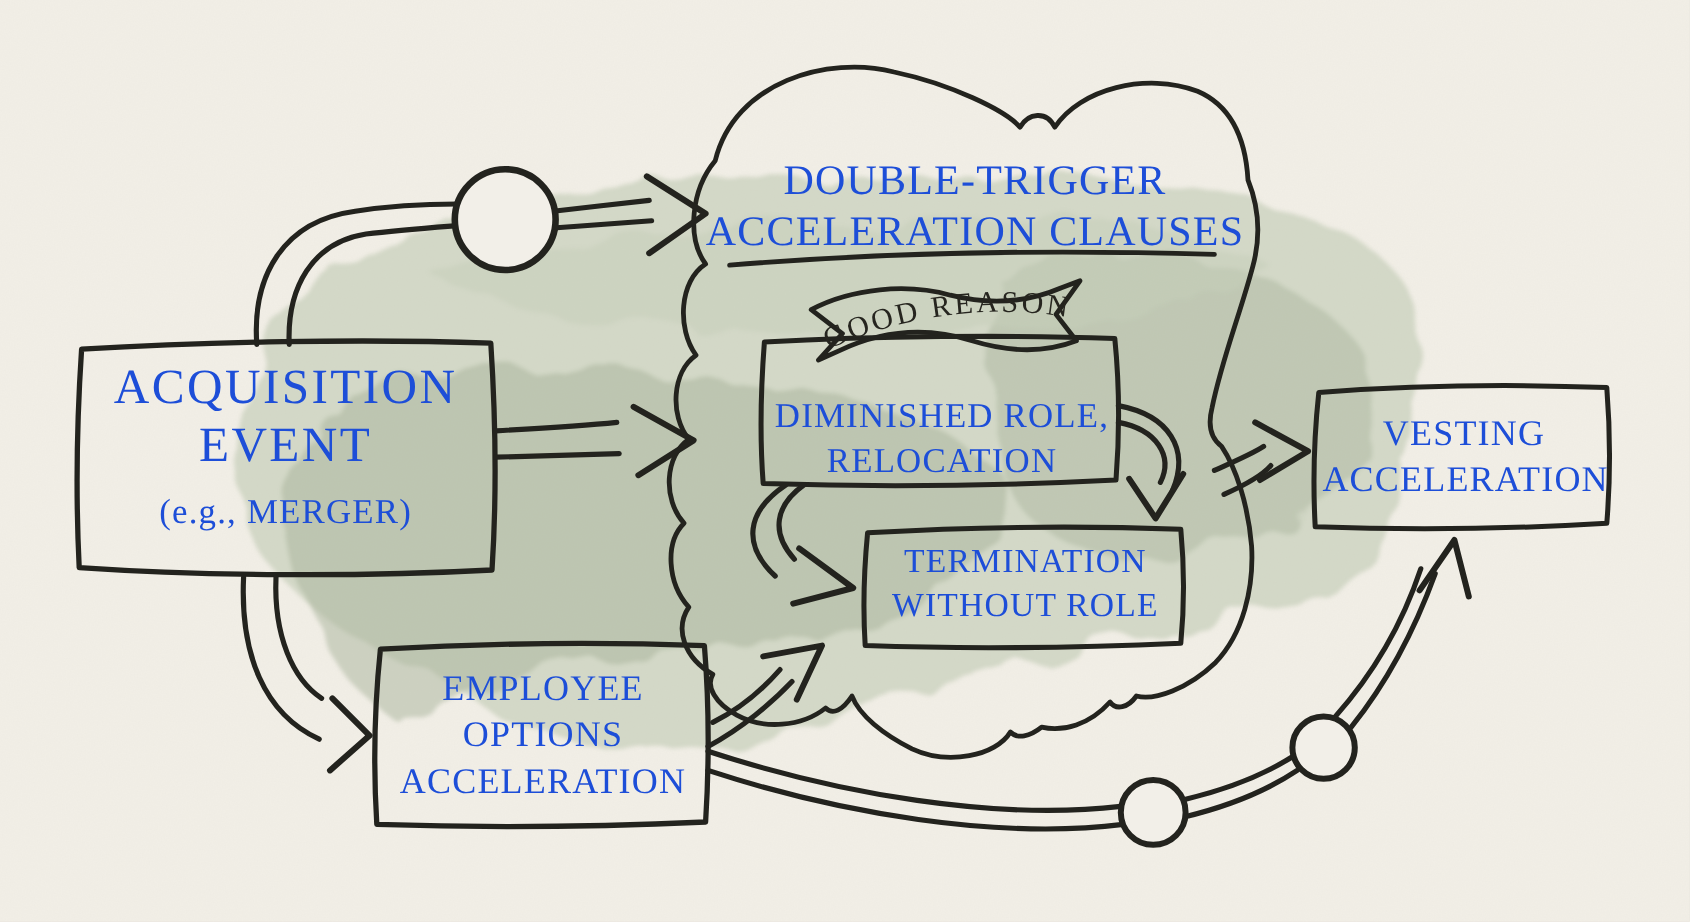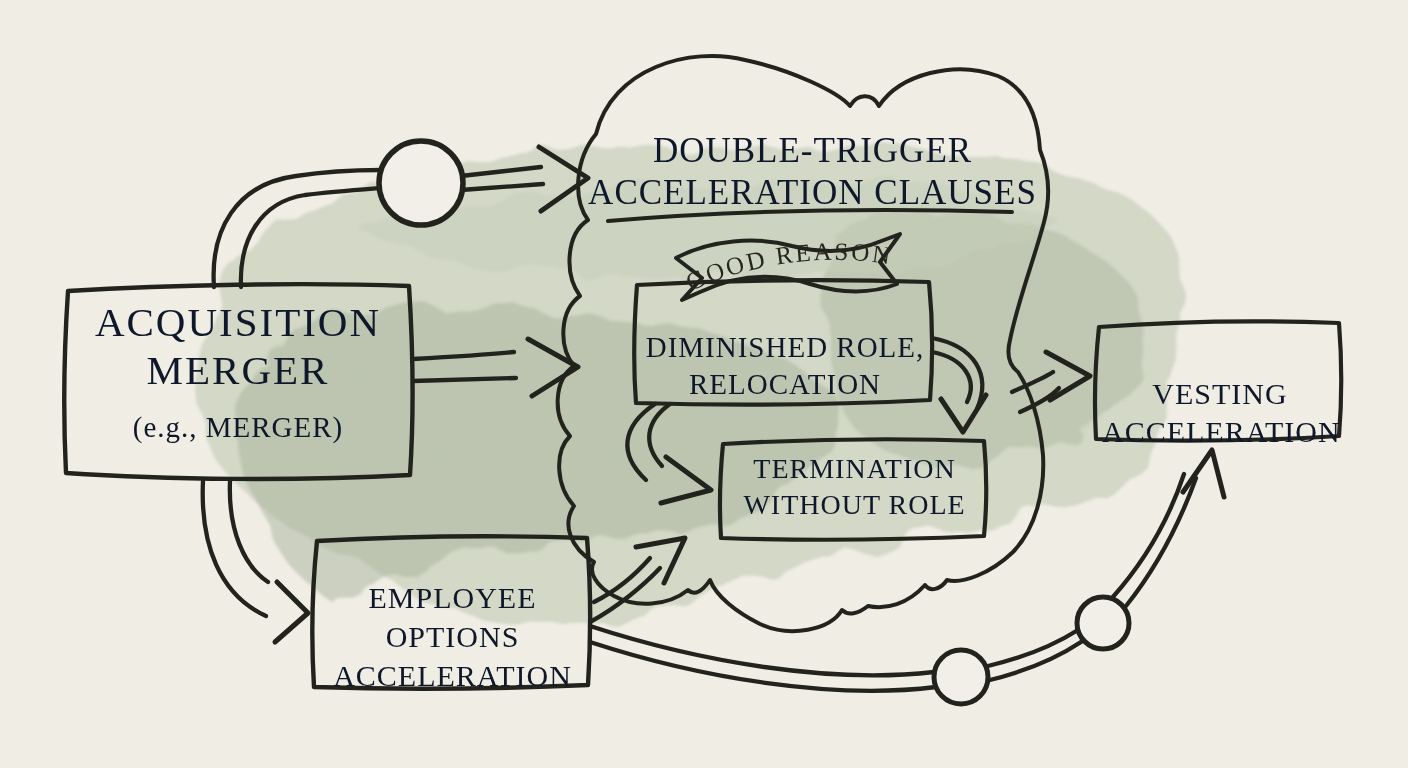--- a/index.html
+++ b/index.html
@@ -1,19 +1,19 @@
 <!DOCTYPE html>
 <html><head>
 <meta charset="utf-8">
 <style>
   html,body{margin:0;padding:0;}
   body{width:1408px;height:768px;overflow:hidden;background:#e8e5dd;}
   #stage{position:relative;width:1408px;height:768px;font-family:"Liberation Serif","DejaVu Serif",serif;}
   #art{position:absolute;inset:0;}
-  .lbl{position:absolute;color:#0f172a;text-align:center;text-transform:none;
+  .lbl{position:absolute;color:#1d4ed8;text-align:center;text-transform:none;
        font-family:"Liberation Serif","DejaVu Serif",serif;}
   .caps{letter-spacing:1px;}
 </style>
 </head>
 <body>
 
 <div id="stage">
 
 <svg id="art" viewBox="0 0 1408 768">
   <defs>
@@ -133,23 +133,23 @@
 
     <path id="grArc" d="M 688,292 Q 789,247 894,265" stroke="none"></path>
     <text font-size="25" letter-spacing="2.5" fill="#26251f" stroke="none" text-anchor="middle" font-family="Liberation Serif, DejaVu Serif, serif">
       <textPath href="#grArc" startOffset="50%">GOOD REASON</textPath>
     </text>
   </g>
 </svg>
 
   <div class="lbl caps" style="left:585px;top:130px;width:455px;font-size:35px;line-height:42px;">DOUBLE-TRIGGER ACCELERATION CLAUSES</div>
 
-  <div class="lbl caps" style="left:75px;top:298px;width:326px;font-size:41px;line-height:48px;letter-spacing:2px;">ACQUISITION MERGER</div>
+  <div class="lbl caps" style="left:75px;top:298px;width:326px;font-size:41px;line-height:48px;letter-spacing:2px;">ACQUISITION EVENT</div>
   <div class="lbl" style="left:75px;top:408px;width:326px;font-size:29px;line-height:38px;letter-spacing:1px;">(e.g., MERGER)</div>
 
   <div class="lbl caps" style="left:645px;top:309px;width:280px;font-size:29px;line-height:37px;margin-top:20px;">DIMINISHED ROLE, RELOCATION</div>
 
   <div class="lbl caps" style="left:732px;top:451px;width:245px;font-size:28px;line-height:36px;">TERMINATION WITHOUT ROLE</div>
 
-  <div class="lbl caps" style="left:325px;top:578px;width:255px;font-size:30px;line-height:39px;">EMPLOYEE OPTIONS ACCELERATION</div>
+  <div class="lbl caps" style="left:325px;top:554px;width:255px;font-size:30px;line-height:39px;">EMPLOYEE OPTIONS ACCELERATION</div>
 
-  <div class="lbl caps" style="left:1102px;top:343px;width:236px;font-size:30px;line-height:38px;margin-top:32px;">VESTING ACCELERATION</div>
+  <div class="lbl caps" style="left:1102px;top:343px;width:236px;font-size:30px;line-height:38px;">VESTING ACCELERATION</div>
 </div>
 
 </body></html>

